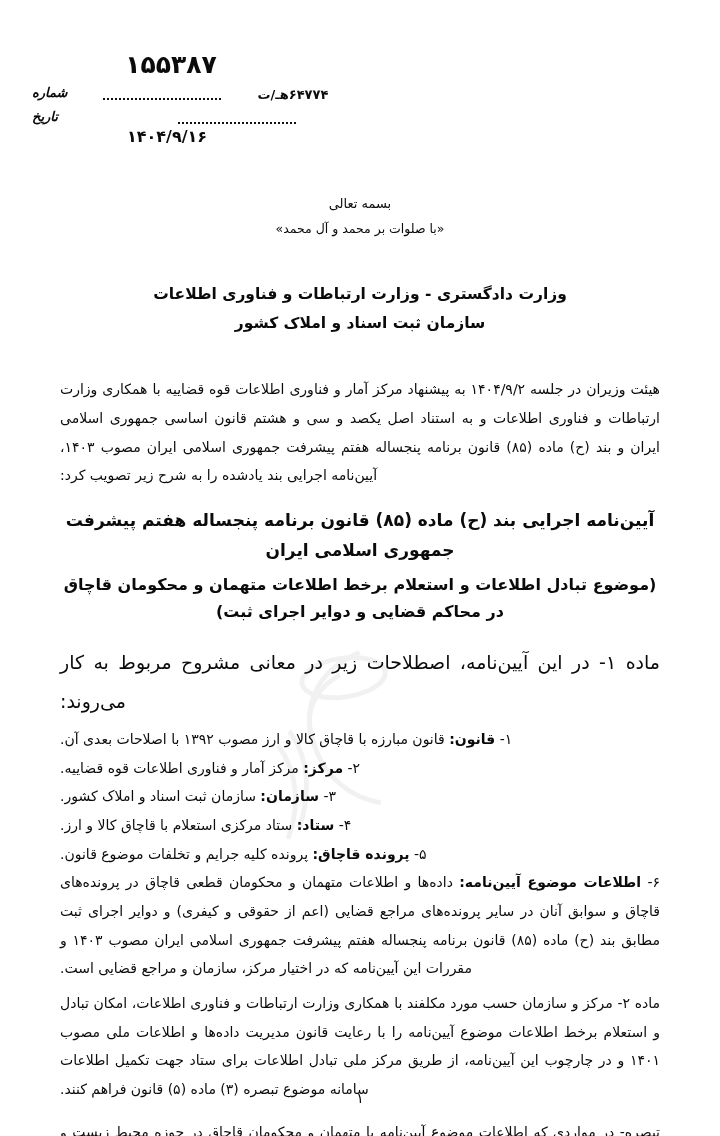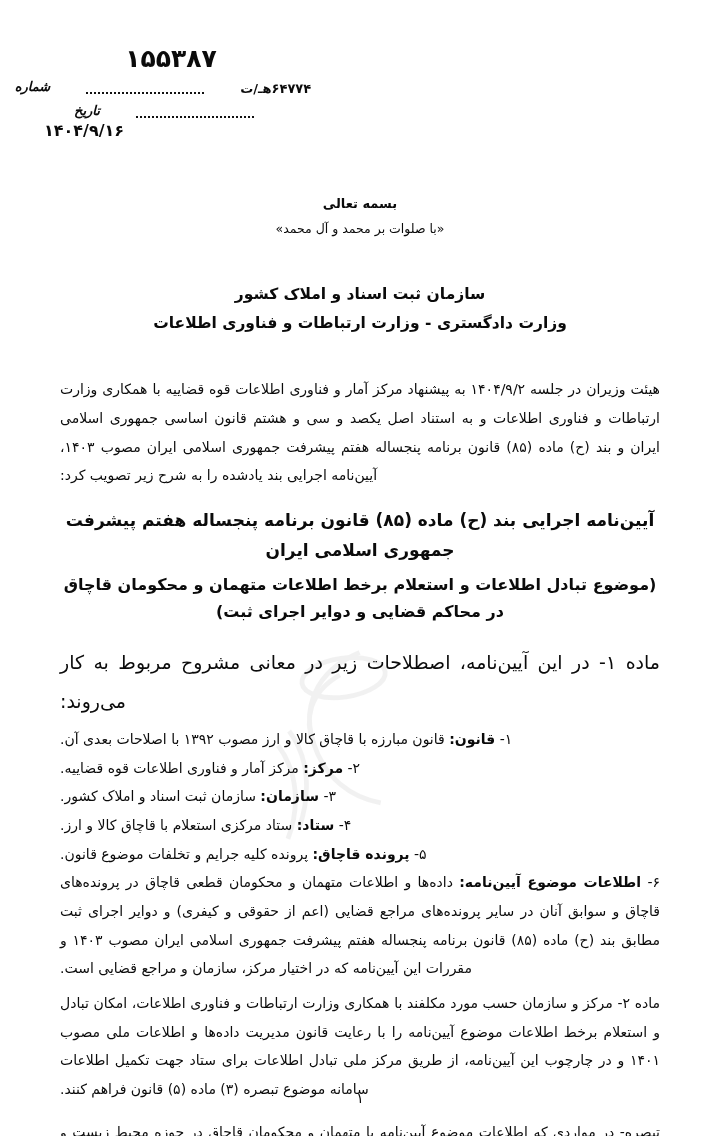--- a/index.html
+++ b/index.html
@@ -28,39 +28,39 @@
     opacity:.075;
     pointer-events:none;
     transform:rotate(-8deg);
     z-index:0;
   }
   .watermark svg{width:100%;height:100%;}
 
   
   .stamp{
     position:absolute;
-    left:28px; top:46px;
+    left:28px; top:52px;
     width:268px;
     z-index:3;
     direction:rtl;
   }
   .stamp .big-num{
     font-family:"DejaVu Sans","Liberation Sans",sans-serif;
     font-size:25px;
     font-weight:700;
     letter-spacing:1px;
     text-align:center;
     margin:0 0 1px 18px;
     line-height:1;
   }
   .stamp-row{
     display:flex;
     flex-direction:row-reverse;
     align-items:flex-end;
-    justify-content:center;
+    justify-content:space-between;
     height:22px;
     margin-bottom:2px;
     gap:36px;
   }
   .stamp-label{
     font-size:13px;
     font-style:italic;
     font-weight:600;
     padding-left:4px;
     white-space:nowrap;
@@ -78,21 +78,21 @@
     padding-right:2px;
     transform:translateY(2px);
   }
   .stamp .date-num{
     font-size:16px;
     font-weight:600;
     margin-top:3px;
     margin-right:6px;
     letter-spacing:1px;
     direction:ltr;
-    text-align:left;
+    text-align:center;
     padding-left:16px;
   }
 
   
   .masthead{
     position:absolute;
     left:0;right:0;top:22px;
     text-align:center;
     z-index:2;
   }
@@ -130,21 +130,21 @@
   .content{
     position:absolute;
     left:60px; right:60px; top:196px;
     z-index:2;
   }
 
   .basmala{
     text-align:center;
     font-size:13px;
     margin:0 0 10px;
-    font-weight:700;
+    font-weight:400;
   }
   .salawat{
     text-align:center;
     font-size:12.5px;
     margin:0 0 44px;
     font-weight:500;
   }
 
   .recipients{
     text-align:center;
@@ -244,22 +244,22 @@
     <div class="date-num">۱۴۰۴/۹/۱۶</div>
   </div>
 
 
   <div class="content">
 
     <div class="basmala">بسمه تعالی</div>
     <div class="salawat">«با صلوات بر محمد و آل محمد»</div>
 
     <div class="recipients">
+      <div class="line">وزارت دادگستری - وزارت ارتباطات و فناوری اطلاعات</div>
       <div class="line">سازمان ثبت اسناد و املاک کشور</div>
-      <div class="line">وزارت دادگستری - وزارت ارتباطات و فناوری اطلاعات</div>
     </div>
 
     <p class="para">هیئت وزیران در جلسه ۱۴۰۴/۹/۲ به پیشنهاد مرکز آمار و فناوری اطلاعات قوه قضاییه با همکاری وزارت ارتباطات و فناوری اطلاعات و به استناد اصل یکصد و سی و هشتم قانون اساسی جمهوری اسلامی ایران و بند (ح) ماده (۸۵) قانون برنامه پنجساله هفتم پیشرفت جمهوری اسلامی ایران مصوب ۱۴۰۳، آیین‌نامه اجرایی بند یادشده را به شرح زیر تصویب کرد:</p>
 
     <div class="doc-title">
       <div class="t1">آیین‌نامه اجرایی بند (ح) ماده (۸۵) قانون برنامه پنجساله هفتم پیشرفت جمهوری اسلامی ایران</div>
       <div class="t2">(موضوع تبادل اطلاعات و استعلام برخط اطلاعات متهمان و محکومان قاچاق در محاکم قضایی و دوایر اجرای ثبت)</div>
     </div>
 
     <p class="article-lead">ماده ۱- در این آیین‌نامه، اصطلاحات زیر در معانی مشروح مربوط به کار می‌روند:</p>

